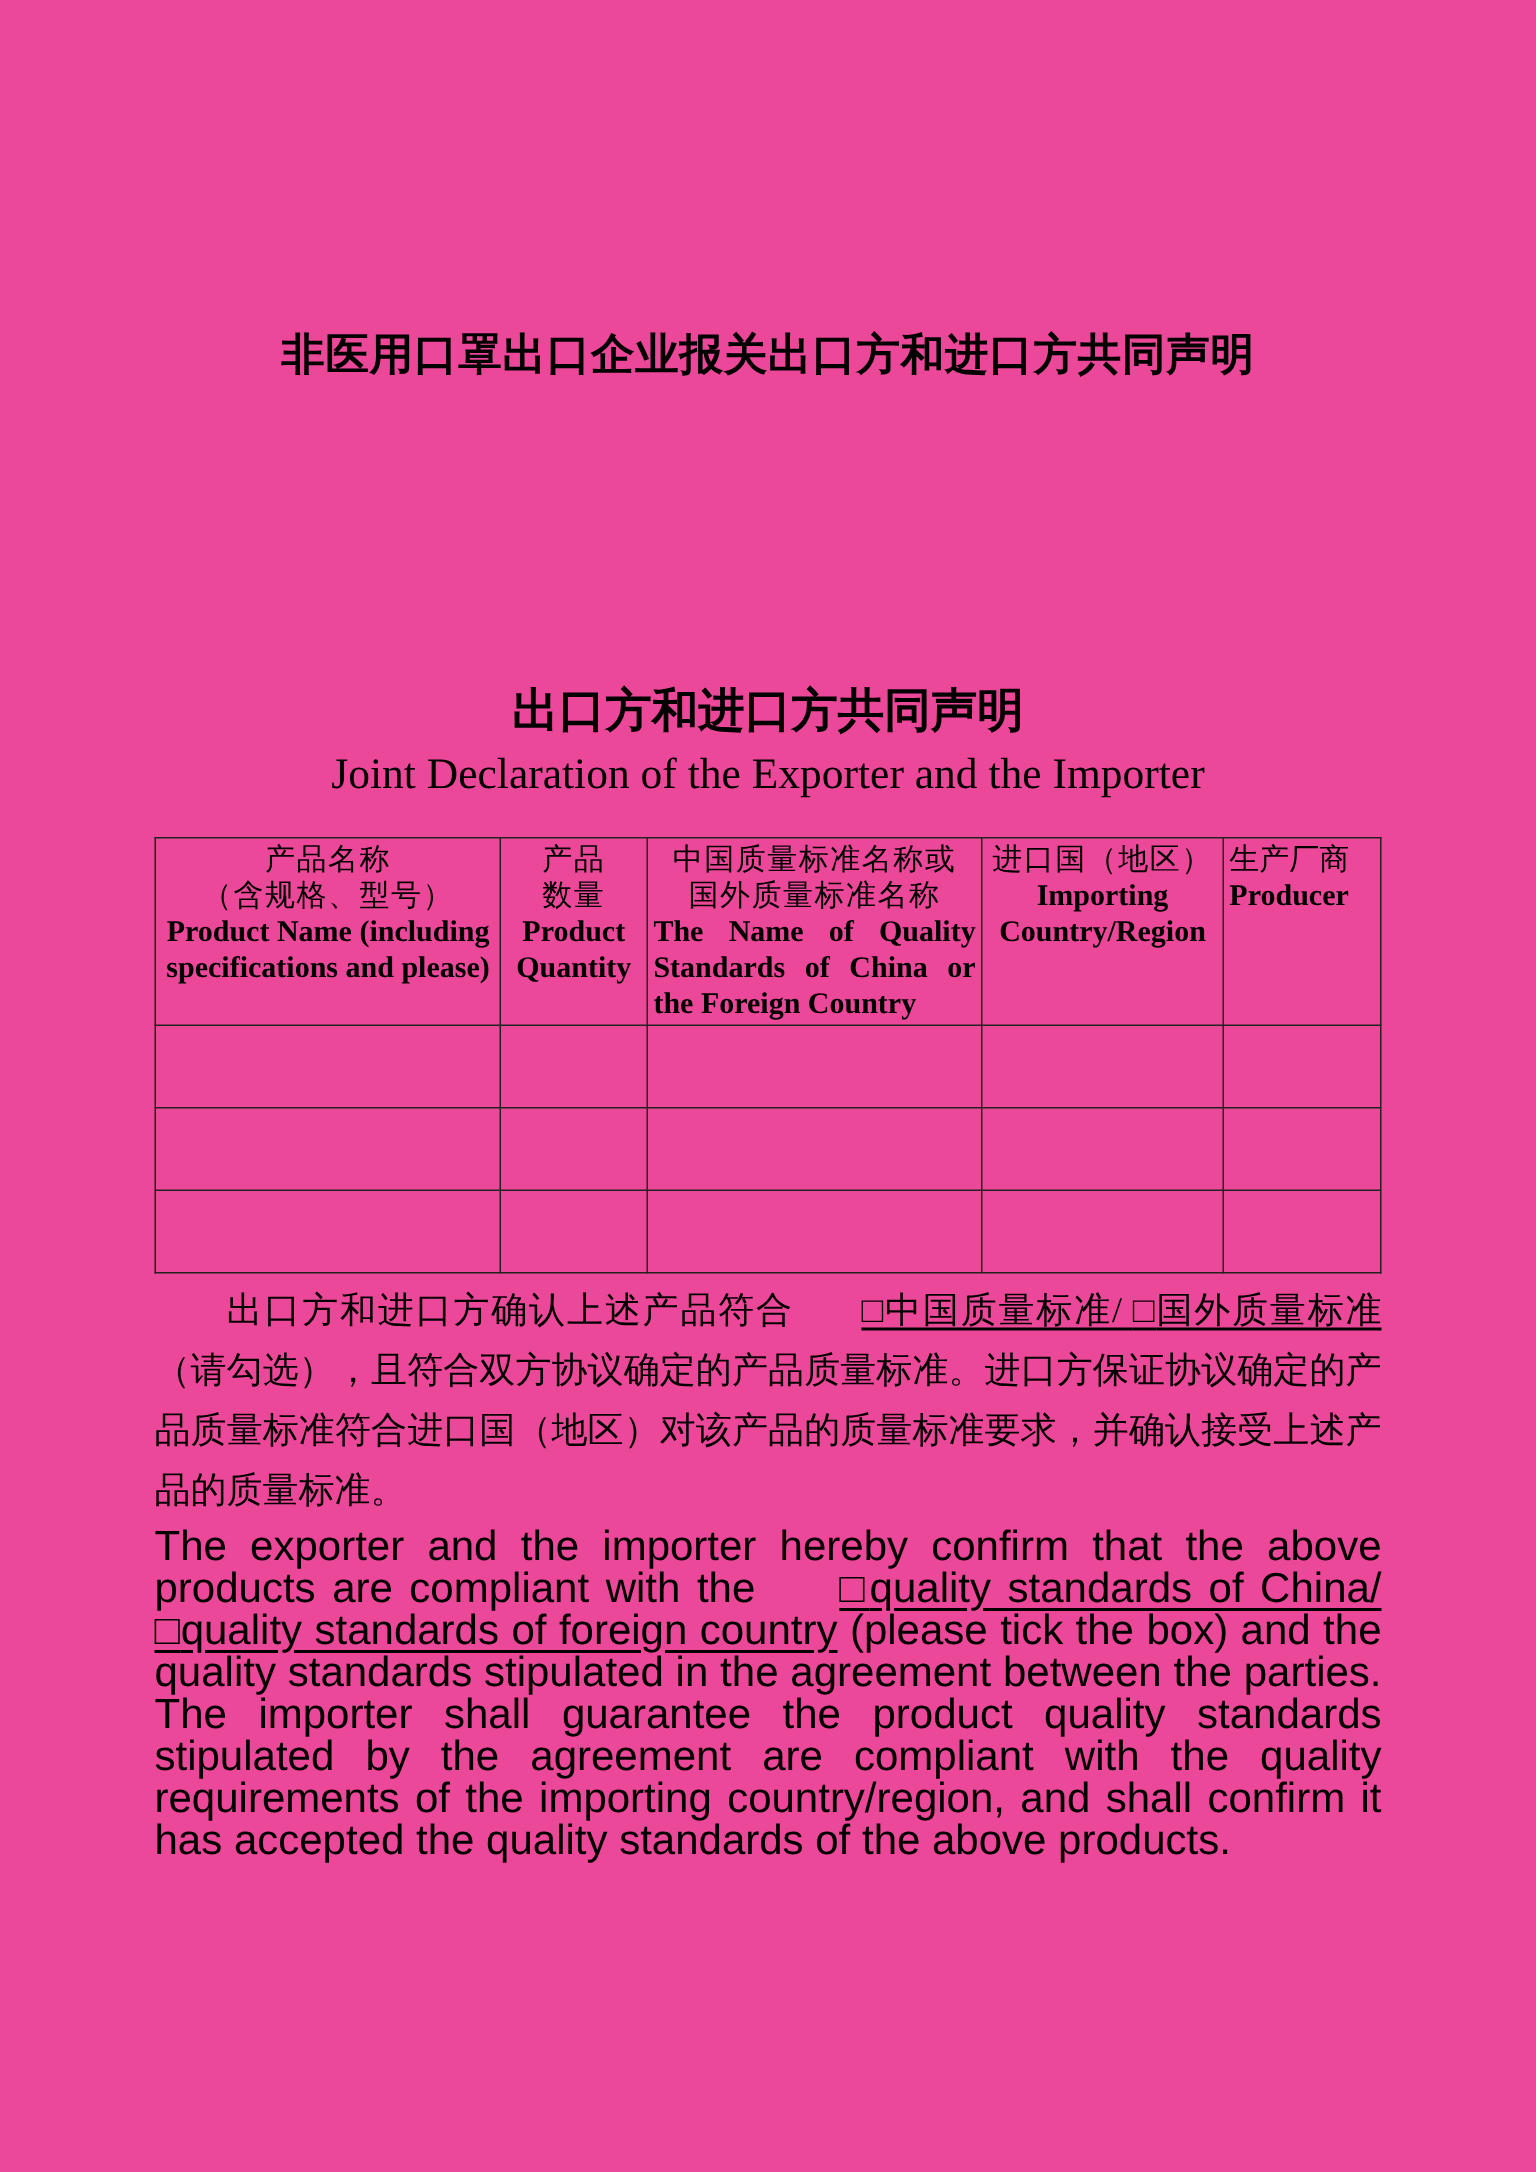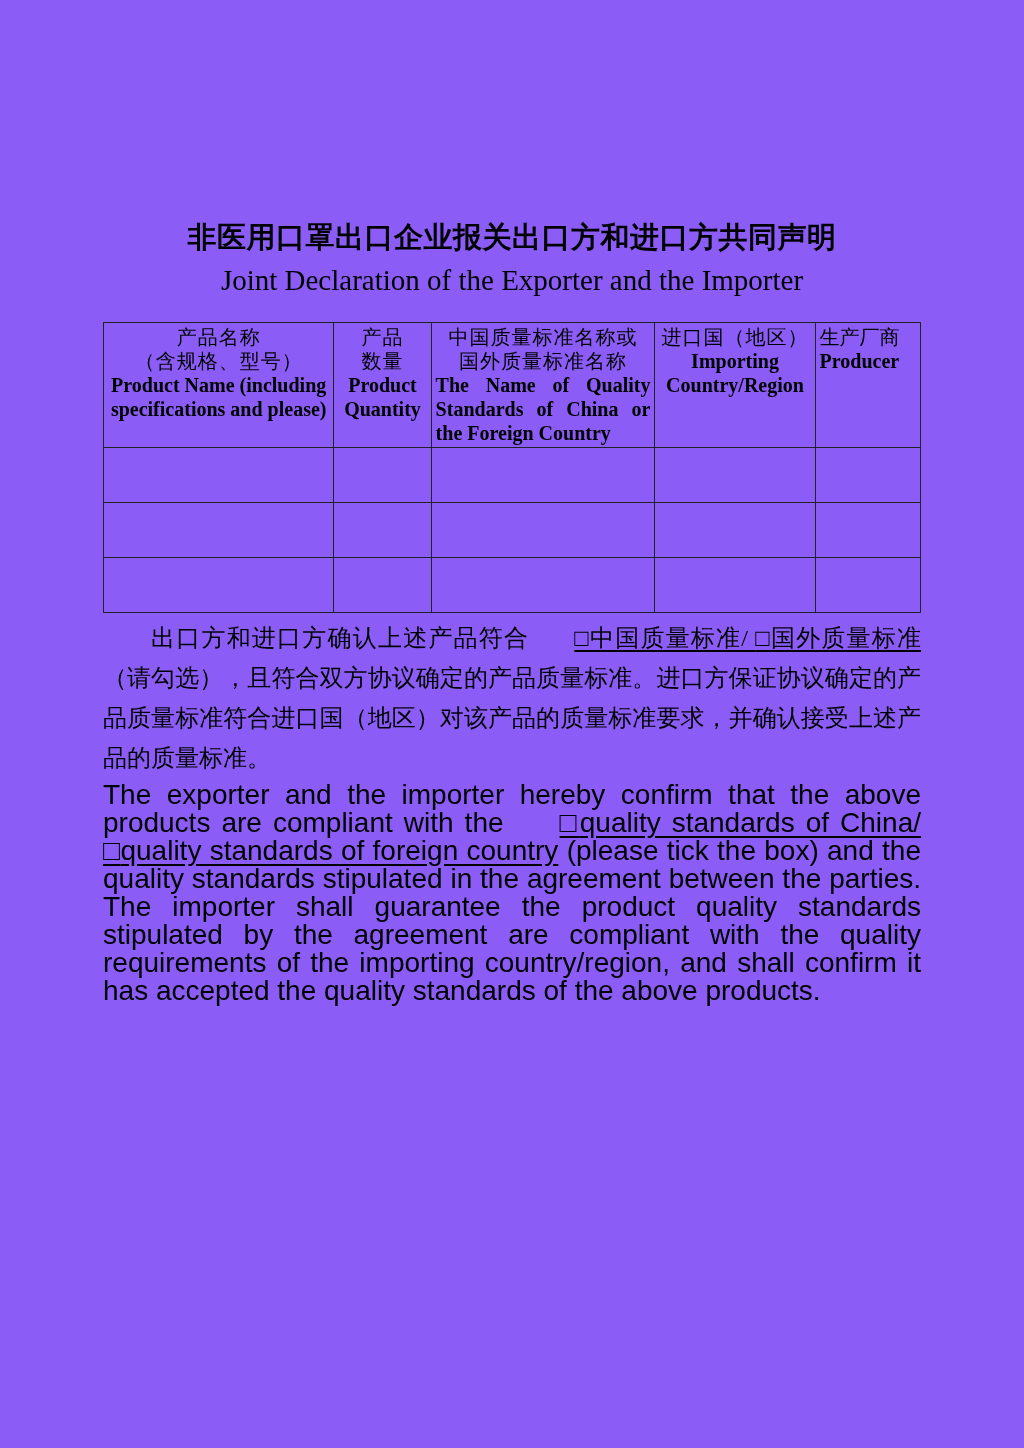--- a/index.html
+++ b/index.html
@@ -1,20 +1,20 @@
 <!DOCTYPE html>
 <html lang="zh"><head>
 <meta charset="utf-8">
 <style>
   * { margin: 0; padding: 0; box-sizing: border-box; }
   html, body { background: #f7f7f7; }
   .page {
     width: 1024px;
     height: 1448px;
-    background: #8b5cf6;
+    background: #ec4899;
     color: #000;
     position: relative;
     overflow: hidden;
     font-family: "Liberation Serif", serif;
   }
   .content {
     margin: 0 103px;
     width: 818px;
   }
   .doc-title {
@@ -94,20 +94,21 @@
   .ul { text-decoration: underline; text-underline-offset: 4px; padding-left: 45px; }
 </style>
 </head>
 <body>
 
 <div class="page">
   <div class="content">
 
     <h1 class="doc-title">非医用口罩出口企业报关出口方和进口方共同声明</h1>
 
+    <h2 class="sub-zh">出口方和进口方共同声明</h2>
     <h2 class="sub-en">Joint Declaration of the Exporter and the Importer</h2>
 
     <table class="decl">
       <colgroup>
         <col style="width:28.2%">
         <col style="width:11.9%">
         <col style="width:27.4%">
         <col style="width:19.6%">
         <col style="width:12.9%">
       </colgroup>

